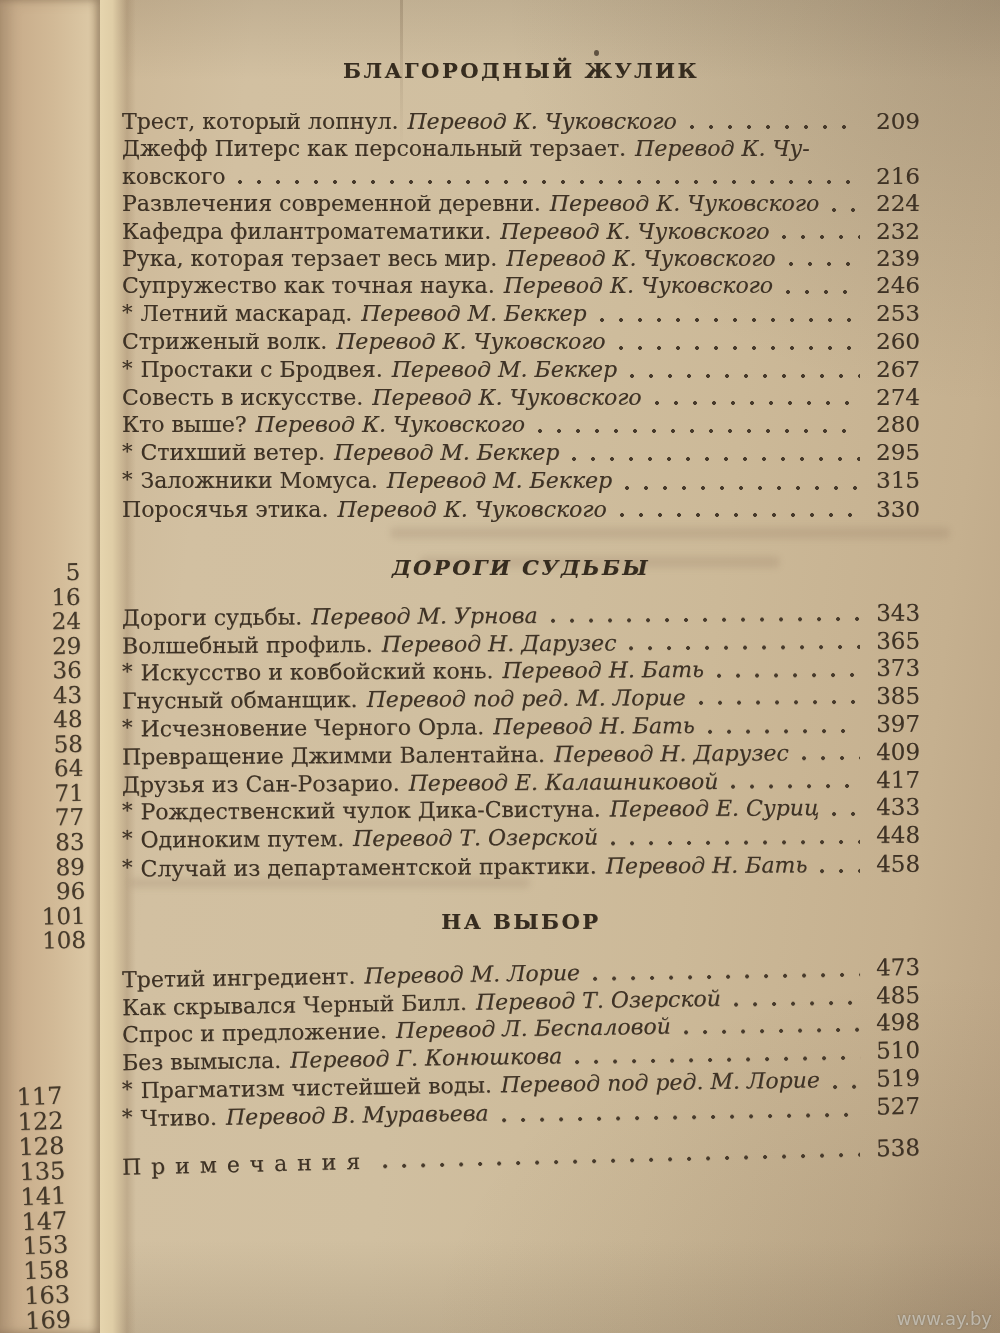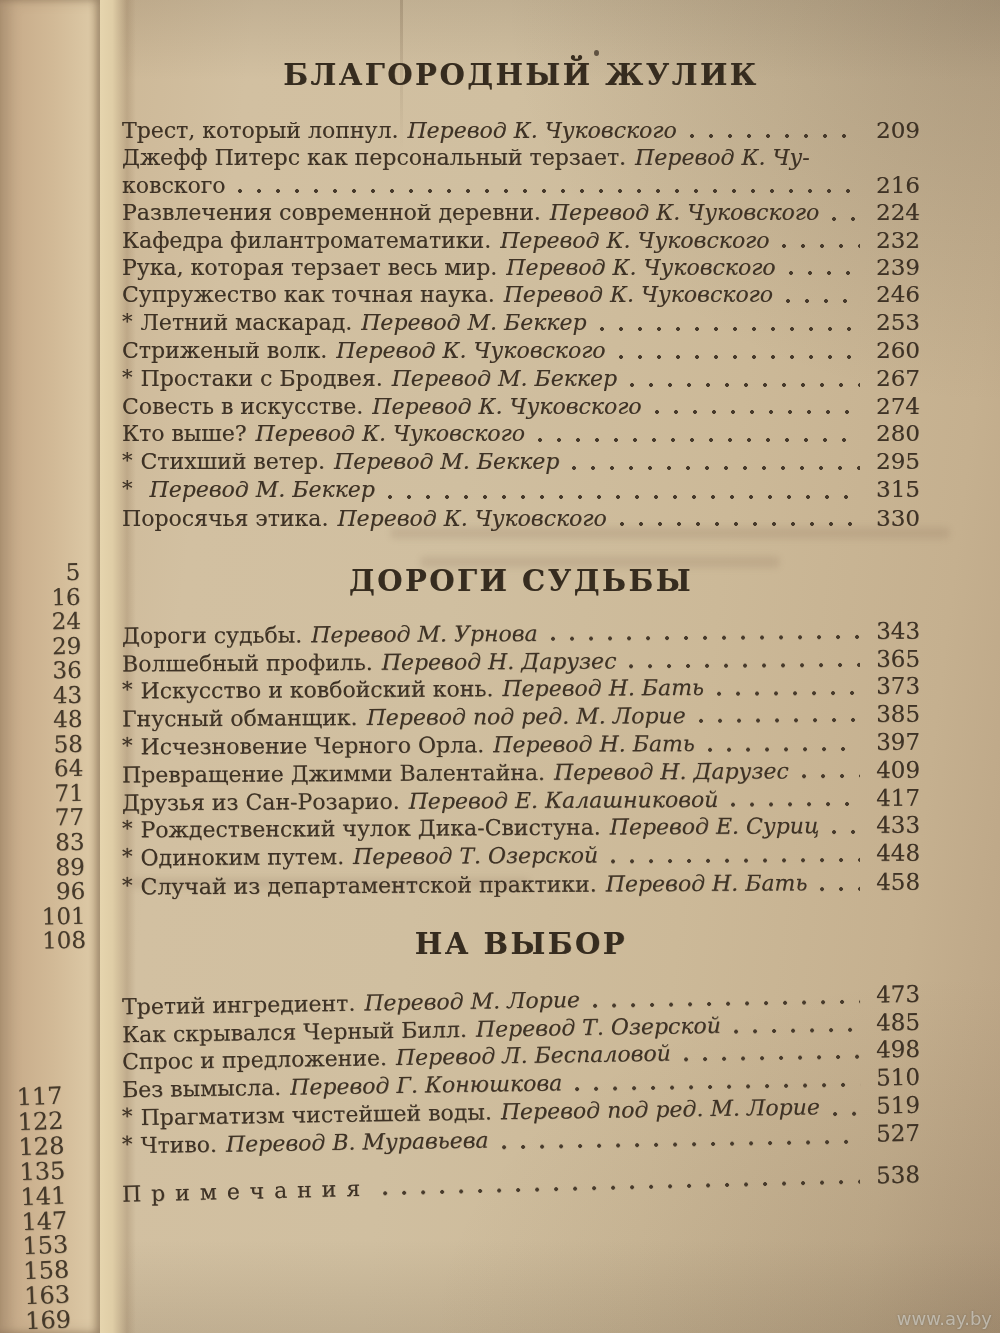--- a/index.html
+++ b/index.html
@@ -46,25 +46,25 @@
     text-shadow:.4px .4px .7px rgba(69,57,42,.45);
   }
   .margin-col.g1{left:0;top:561px;width:80px;font-size:23px;line-height:24.55px;transform:rotate(-0.9deg);transform-origin:top left;}
   .margin-col.g2{left:0;top:1086px;width:62px;font-size:24px;line-height:24.9px;transform:rotate(-2.2deg);transform-origin:top left;}
   
   .content{
     position:absolute;left:122px;top:0;width:798px;color:#3e3225;
     text-shadow:.35px .35px .6px rgba(62,50,37,.45);
   }
   .sec-title{
-    text-align:center;font-weight:bold;font-size:29px;letter-spacing:2.5px;
+    text-align:center;font-weight:bold;font-size:21px;letter-spacing:2.5px;
     color:#362c1f;
   }
   .sec-title.i0{margin-top:58px;}
-  .sec-title.i1{margin-top:32px;}
+  .sec-title.i1{margin-top:32px;font-style:italic;}
   .sec-title.i2{margin-top:28px;}
   .sec-list{margin-top:25px;}
   .sec-list.i1{margin-top:22px;}
   .sec-list.i2{margin-top:26px;}
   .row{
     display:flex;align-items:baseline;line-height:27.4px;font-size:22px;
     white-space:nowrap;
   }
   .sec-list.i1 .row{transform:rotate(-0.35deg);}
   .sec-list.i2 .row{transform:rotate(-0.9deg);line-height:27.6px;}
@@ -205,20 +205,21 @@
         </div>
         <div class="row">
           <span class="star">*</span>
           <span class="t">Стихший ветер.</span>
           <span class="tr">Перевод М. Беккер</span>
           <span class="leader"></span>
           <span class="pnum">295</span>
         </div>
         <div class="row">
           <span class="star">*</span>
+          <span class="t">Заложники Момуса.</span>
           <span class="tr">Перевод М. Беккер</span>
           <span class="leader"></span>
           <span class="pnum">315</span>
         </div>
         <div class="row">
           <span class="t">Поросячья этика.</span>
           <span class="tr">Перевод К. Чуковского</span>
           <span class="leader"></span>
           <span class="pnum">330</span>
         </div>

